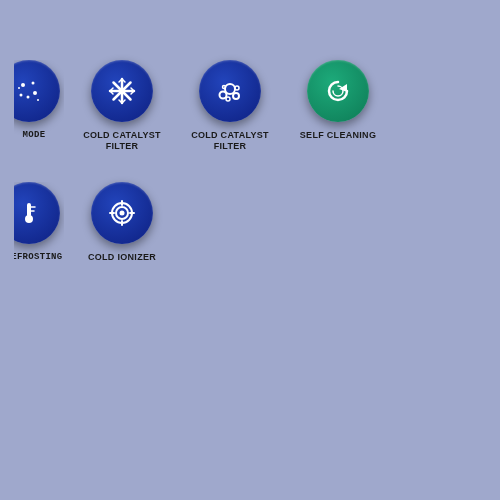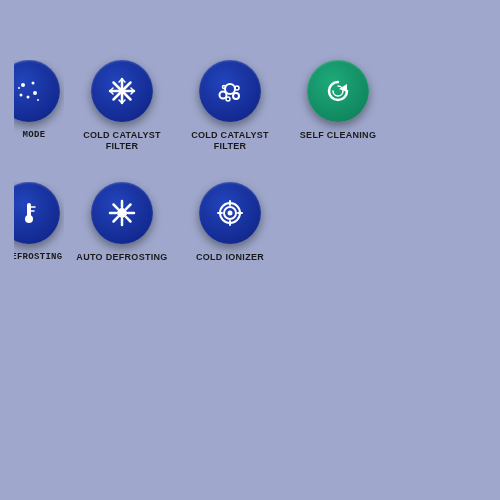--- a/index.html
+++ b/index.html
@@ -174,36 +174,20 @@
         <svg viewBox="0 0 32 32">
           <rect x="14" y="6" width="4" height="14" rx="2" fill="white"></rect>
           <circle cx="16" cy="22" r="4" fill="white"></circle>
           <line x1="18" y1="10" x2="22" y2="10" stroke="white" stroke-width="1.5" stroke-linecap="round"></line>
           <line x1="18" y1="14" x2="21" y2="14" stroke="white" stroke-width="1.5" stroke-linecap="round"></line>
         </svg>
       </div>
       <span class="item-label">DEFROSTING</span>
     </div>
 
-    <div class="item">
-      <div class="circle circle-blue">
-        <svg viewBox="0 0 32 32">
-          <circle cx="16" cy="16" r="5" fill="white"></circle>
-          <line x1="16" y1="4" x2="16" y2="10" stroke="white" stroke-width="2.5" stroke-linecap="round"></line>
-          <line x1="16" y1="22" x2="16" y2="28" stroke="white" stroke-width="2.5" stroke-linecap="round"></line>
-          <line x1="4" y1="16" x2="10" y2="16" stroke="white" stroke-width="2.5" stroke-linecap="round"></line>
-          <line x1="22" y1="16" x2="28" y2="16" stroke="white" stroke-width="2.5" stroke-linecap="round"></line>
-          <line x1="7.5" y1="7.5" x2="11.8" y2="11.8" stroke="white" stroke-width="2.5" stroke-linecap="round"></line>
-          <line x1="20.2" y1="20.2" x2="24.5" y2="24.5" stroke="white" stroke-width="2.5" stroke-linecap="round"></line>
-          <line x1="24.5" y1="7.5" x2="20.2" y2="11.8" stroke="white" stroke-width="2.5" stroke-linecap="round"></line>
-          <line x1="11.8" y1="20.2" x2="7.5" y2="24.5" stroke="white" stroke-width="2.5" stroke-linecap="round"></line>
-        </svg>
-      </div>
-      <span class="item-label">AUTO DEFROSTING</span>
-    </div>
 
     <div class="item">
       <div class="circle circle-blue">
         <svg viewBox="0 0 32 32">
           <circle cx="16" cy="16" r="10" fill="none" stroke="white" stroke-width="2"></circle>
           <circle cx="16" cy="16" r="6" fill="none" stroke="white" stroke-width="2"></circle>
           <circle cx="16" cy="16" r="2.5" fill="white"></circle>
           <line x1="16" y1="4" x2="16" y2="8" stroke="white" stroke-width="2" stroke-linecap="round"></line>
           <line x1="16" y1="24" x2="16" y2="28" stroke="white" stroke-width="2" stroke-linecap="round"></line>
           <line x1="4" y1="16" x2="8" y2="16" stroke="white" stroke-width="2" stroke-linecap="round"></line>

